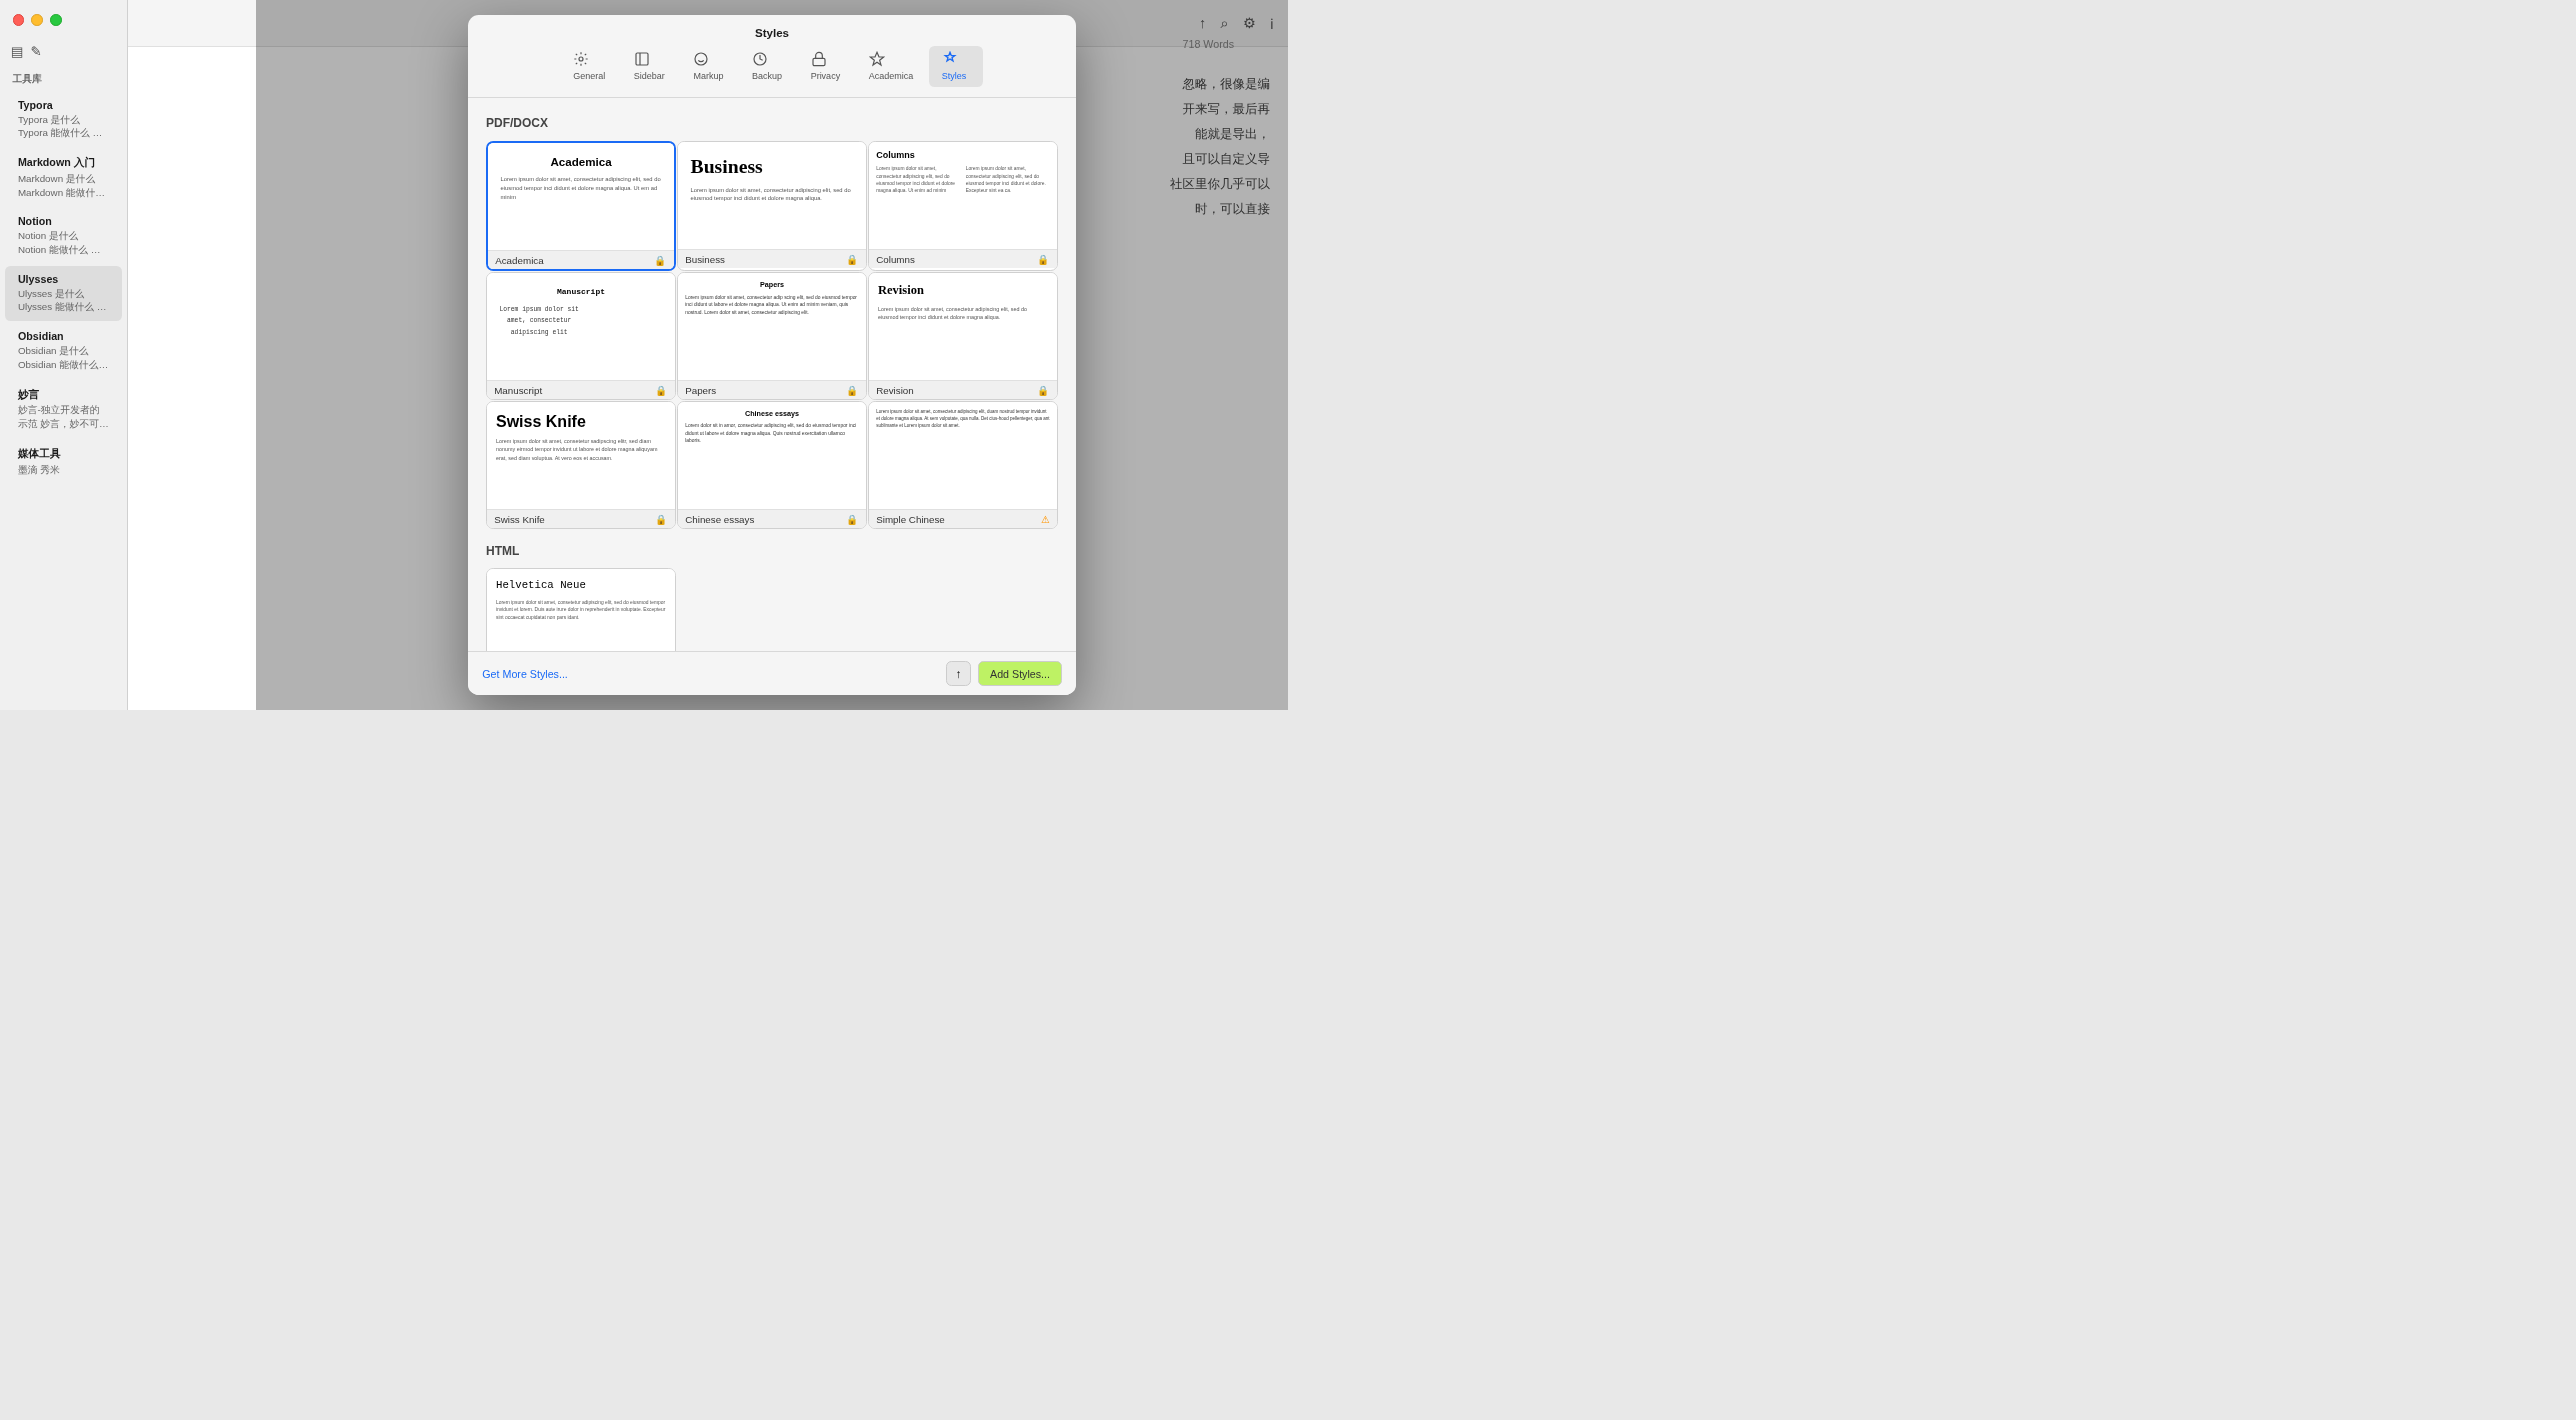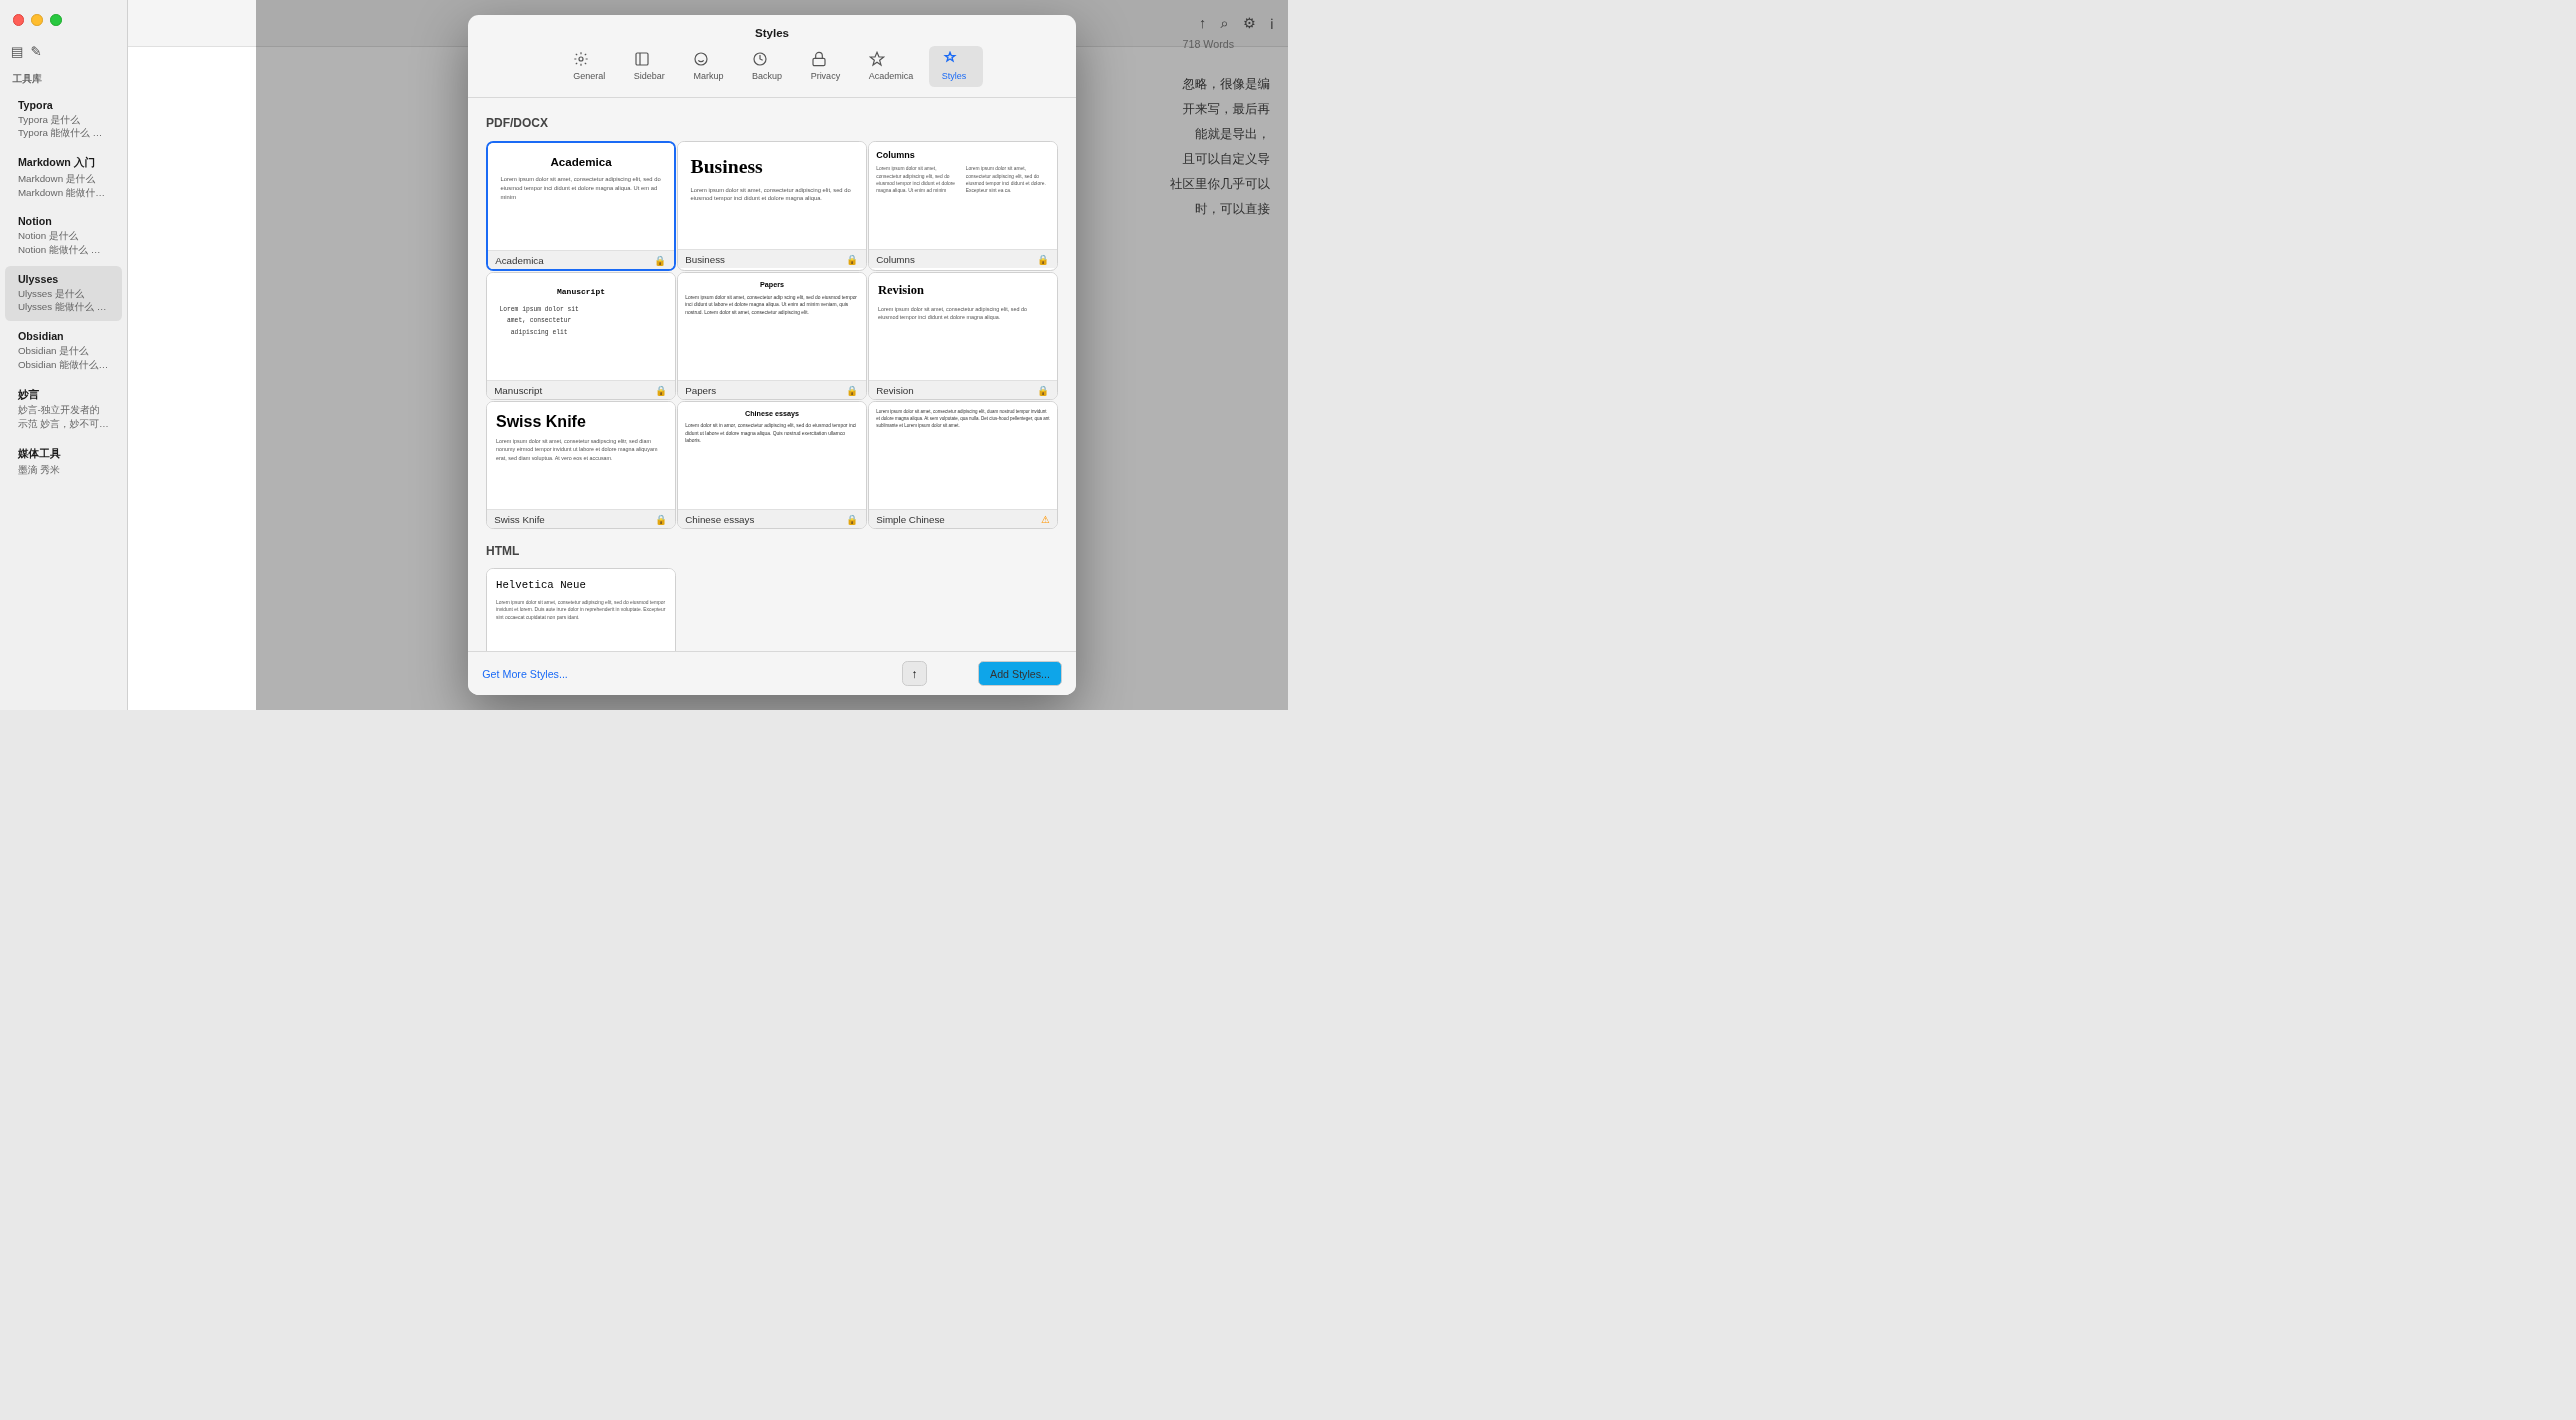--- a/index.html
+++ b/index.html
@@ -530,29 +530,28 @@
       width: 25px;
       height: 25px;
       display: flex;
       align-items: center;
       justify-content: center;
       cursor: pointer;
       font-size: 11.6px;
     }
 
     .btn-add-styles {
-      background: #0ea5e9;
+      background: #bef264;
       border: 0.9px solid #ccc;
       border-radius: 5.4px;
       padding: 3.6px 10.7px;
       font-size: 10.7px;
       font-weight: 500;
       cursor: pointer;
       color: #333;
-      margin-left: 44px;
     }
 
     
     .window-topbar {
       height: 47px;
       background: #f5f5f5;
       display: flex;
       align-items: center;
       justify-content: space-between;
       padding: 0 14.3px;

